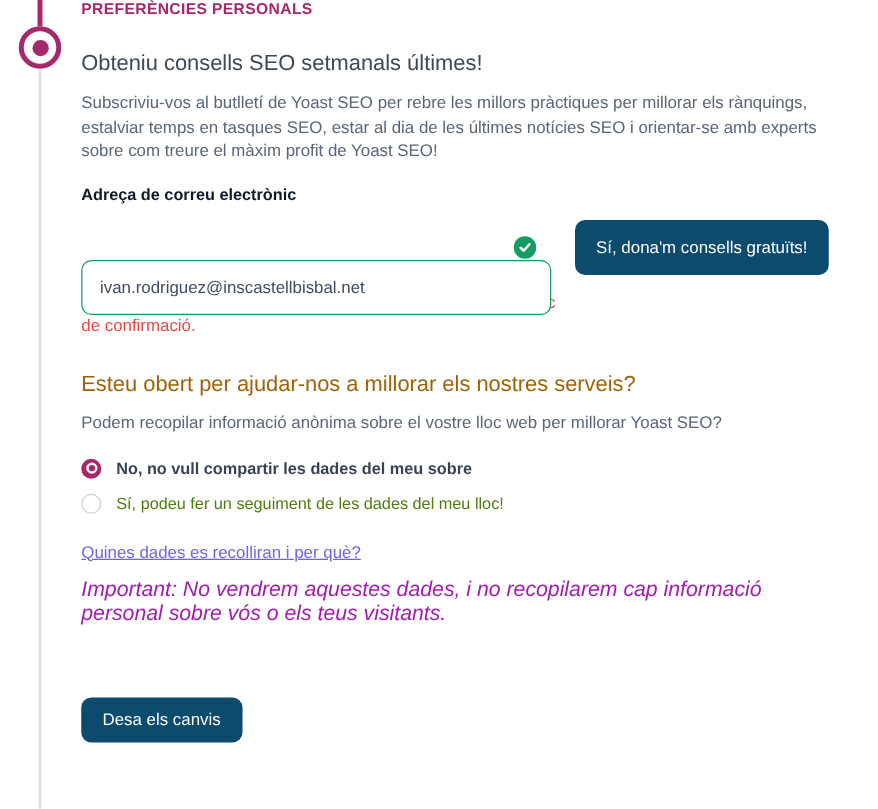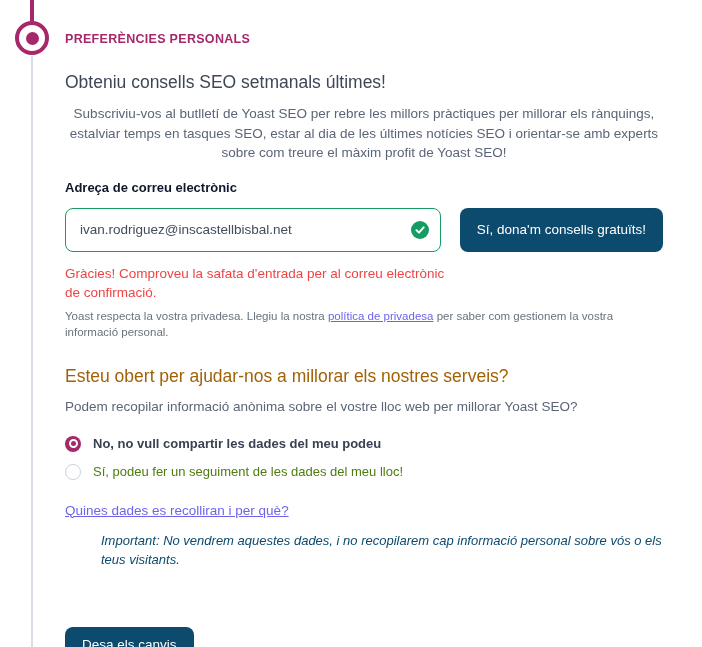--- a/index.html
+++ b/index.html
@@ -29,35 +29,33 @@
   .rail-marker .dot {
     width: 13px; height: 13px; border-radius: 50%;
     background: #a4286a;
   }
   
   .content {
     position: absolute; left: 65px; top: 0;
     width: 598px;
   }
   .kicker {
-    margin-top: 32px;
     font-size: 12.5px; font-weight: 700;
     letter-spacing: 0.3px;
     color: #a4286a;
   }
   h1.section-title {
     margin-top: 26px;
     font-size: 17.5px; font-weight: 500;
     color: #3e4756;
   }
   .body-text {
     margin-top: 11px;
     font-size: 13.5px; line-height: 19.5px;
     color: #5b6577;
-    text-align: center;
   }
   .field-label {
     margin-top: 17px;
     font-size: 13px; font-weight: 700;
     color: #0f172a;
   }
   .form-row {
     margin-top: 13px;
     display: flex; align-items: stretch;
   }
@@ -65,21 +63,21 @@
     position: relative;
     width: 404px; height: 44px;
   }
   .email-input {
     width: 100%; height: 100%;
     border: 1.5px solid #169c62;
     border-radius: 8px;
     padding: 0 28px 0 14px;
     font-family: "Liberation Sans", sans-serif;
     font-size: 13.5px; color: #424c5c;
-    outline: none; background: #ffffff;
+    outline: none; background: #ffffff; margin-top: 32px;
   }
   .check-badge {
     position: absolute; right: 12px; top: 13px;
     width: 18px; height: 18px; border-radius: 50%;
     background: #169c62;
     display: flex; align-items: center; justify-content: center;
   }
   .btn {
     border: none; cursor: pointer;
     background: #0c4a6e; color: #ffffff;
@@ -140,23 +138,22 @@
     border: 1.5px solid #ccd3dd;
   }
   .radio-label { margin-left: 12px; font-size: 13px; color: #394253; cursor: pointer; }
   .radio-label.strong { font-weight: 700; }
   .radio-label.normal { font-weight: 400; color: #4d7c0f; }
   .data-link-row { margin-top: 23px; font-size: 13.5px; }
   .disclaimer {
     margin-top: 13px;
     max-width: 582px;
     font-style: italic;
-    font-size: 13px; line-height: 19.5px;
-    color: #0c4a6e;
-    margin-left: 36px;
+    font-size: 17px; line-height: 19.5px;
+    color: #a21caf;
   }
   .btn-save {
     margin-top: 57px;
     height: 36px; padding: 0 17px;
   }
 </style>
 </head>
 <body>
 
 <div class="rail-top"></div>
@@ -182,31 +179,28 @@
         <svg width="10" height="10" viewBox="0 0 10 10">
           <path d="M1.5 5.2 L4 7.6 L8.6 2.4" stroke="#ffffff" stroke-width="2" fill="none" stroke-linecap="round" stroke-linejoin="round"></path>
         </svg>
       </div>
     </div>
     <button class="btn btn-subscribe">Sí, dona'm consells gratuïts!</button>
   </div>
 
   <div class="success-msg">Gràcies! Comproveu la safata d'entrada per al correu electrònic de confirmació.</div>
 
-  <div class="privacy-note">
-    <span>Yoast respecta la vostra privadesa. Llegiu la nostra </span><span class="link">política de privadesa</span><span> per saber com gestionem la vostra informació personal.</span>
-  </div>
 
   <h2 class="section-title">Esteu obert per ajudar-nos a millorar els nostres serveis?</h2>
 
   <div class="question-text">Podem recopilar informació anònima sobre el vostre lloc web per millorar Yoast SEO?</div>
 
   <div class="radio-row first">
     <div class="radio on"></div>
-    <div class="radio-label strong">No, no vull compartir les dades del meu podeu</div>
+    <div class="radio-label strong">No, no vull compartir les dades del meu sobre</div>
   </div>
 
   <div class="radio-row">
     <div class="radio off"></div>
     <div class="radio-label normal">Sí, podeu fer un seguiment de les dades del meu lloc!</div>
   </div>
 
   <div class="data-link-row">
     <span class="link">Quines dades es recolliran i per què?</span>
   </div>

